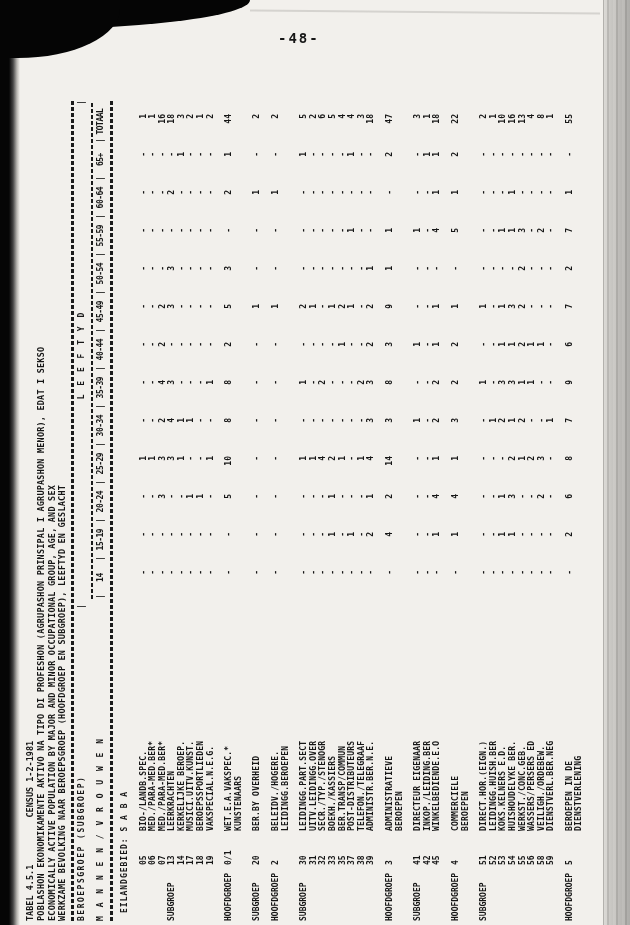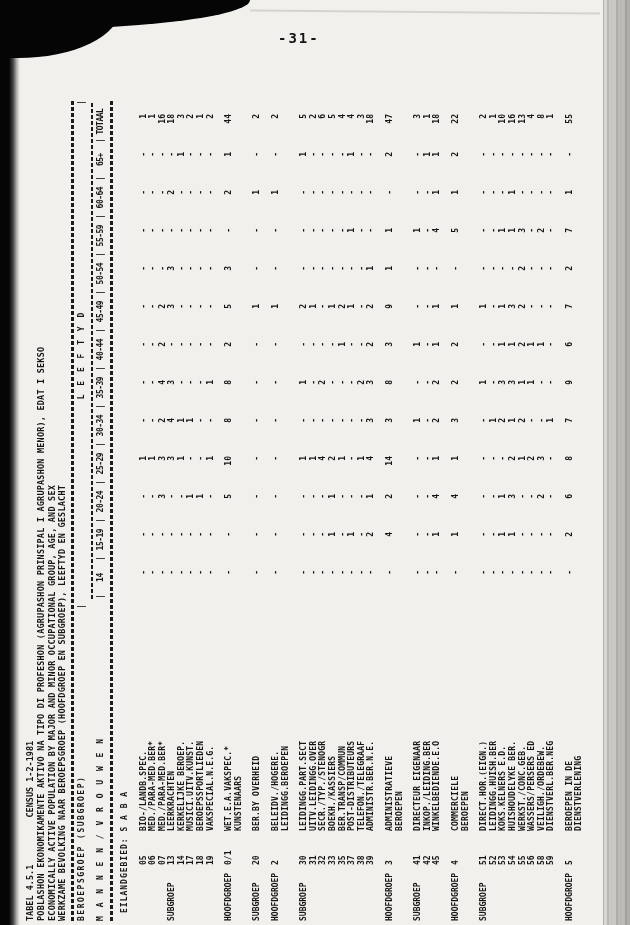--- a/index.html
+++ b/index.html
@@ -60,21 +60,21 @@
 </head>
 <body>
 
 <div class="page">
   <div class="binding-left"></div>
   <div class="corner-top"></div>
   <div class="corner-top2"></div>
   <div class="top-edge"></div>
   <div class="edge-right"></div>
 
-  <div class="page-number">-31-</div>
+  <div class="page-number">-48-</div>
 
   <div class="rotated">
     <div class="meta-line">
       <span class="tabel">TABEL 4.5.1</span>
       <span class="census">CENSUS 1-2-1981</span>
     </div>
     <div class="title">POBLASHON EKONOMIKAMENTE AKTIVO NA TIPO DI PROFESHON (AGRUPASHON PRINSIPAL I AGRUPASHON MENOR), EDAT I SEKSO</div>
     <div class="title">ECONOMICALLY ACTIVE POPULATION BY MAJOR AND MINOR OCCUPATIONAL GROUP, AGE, AND SEX</div>
     <div class="title">WERKZAME BEVOLKING NAAR BEROEPSGROEP (HOOFDGROEP EN SUBGROEP), LEEFTYD EN GESLACHT</div>
 

